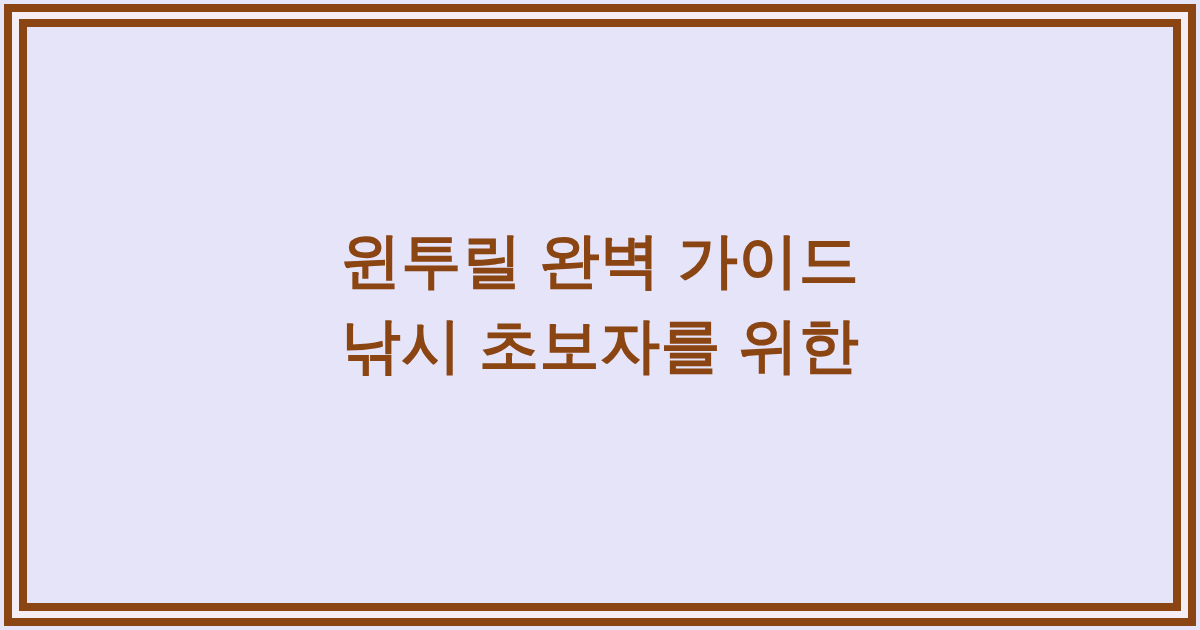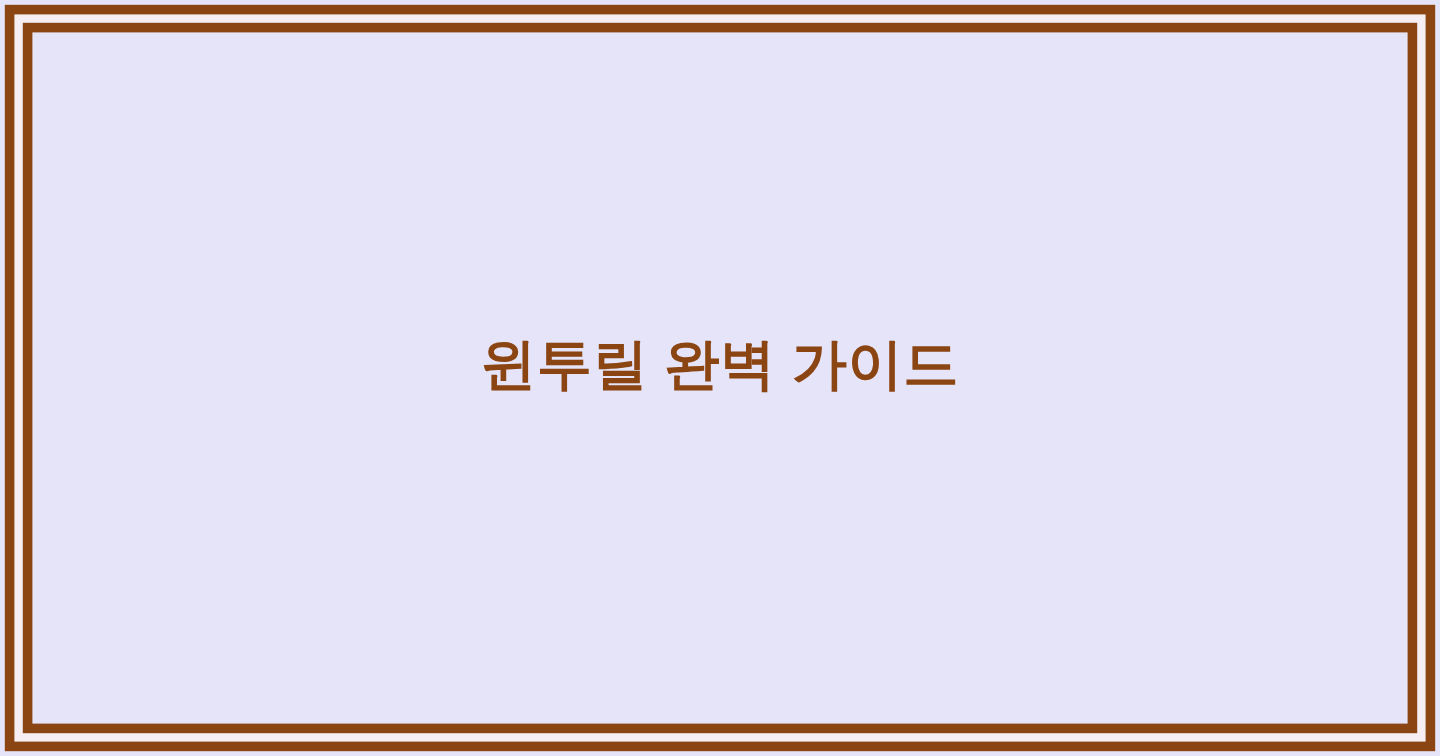--- a/index.html
+++ b/index.html
@@ -52,33 +52,34 @@
   .title-block {
     width: 100%;
     text-align: center;
     padding-bottom: 24px;
   }
 
   .title-line {
     display: block;
     color: #8b4513;
     font-family: "Liberation Sans", "DejaVu Sans", sans-serif;
-    font-size: 46px;
+    font-size: 60px;
     font-weight: 700;
     line-height: 85px;
     letter-spacing: 0.5px;
     white-space: nowrap;
   }
 </style>
 </head>
 <body>
 
 <div class="thumbnail-canvas">
   <div class="frame-outer">
     <div class="frame-inner">
 
       <div class="title-block">
         <span class="title-line">윈투릴 완벽 가이드</span>
+        <span class="title-line">낚시 초보자를 위한</span>
       </div>
 
     </div>
   </div>
 </div>
 
 </body></html>

